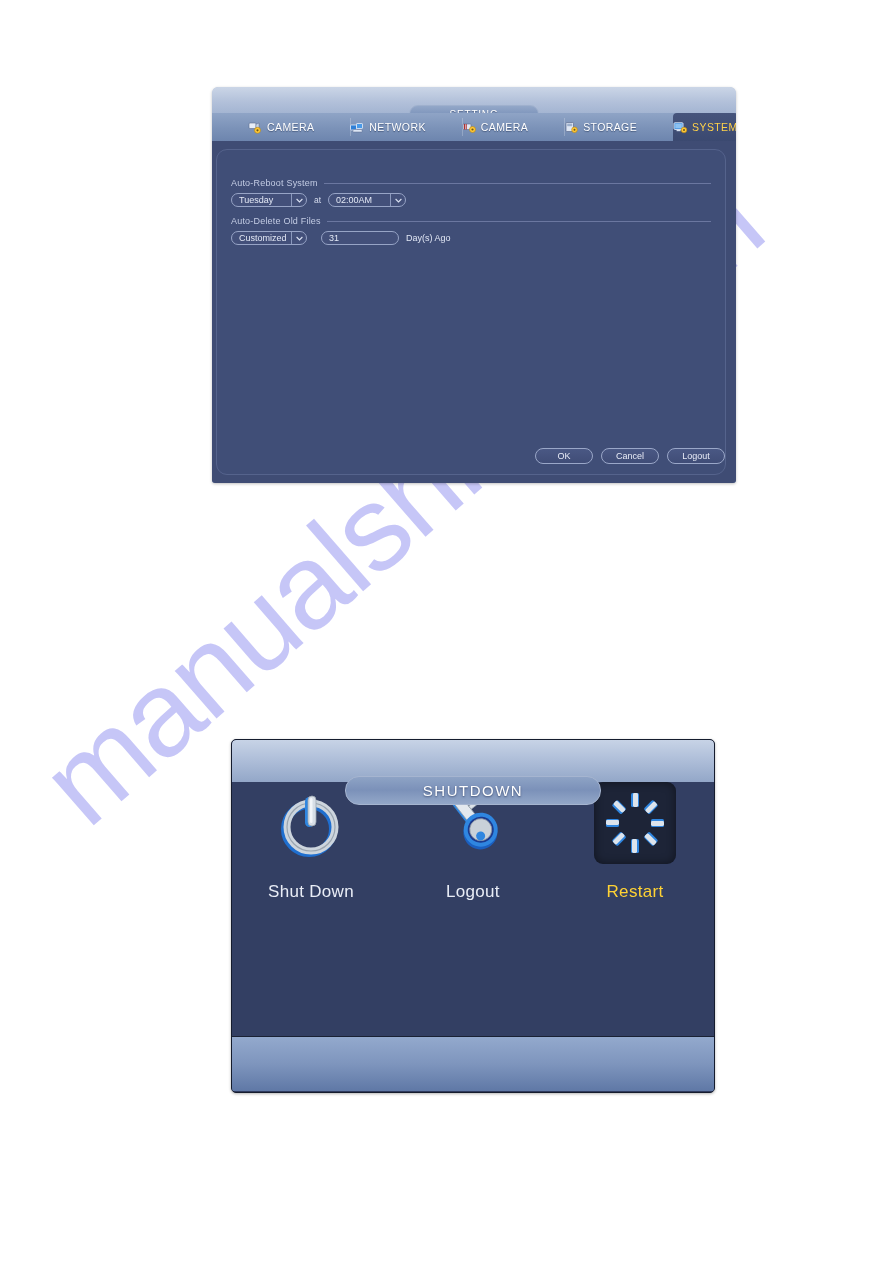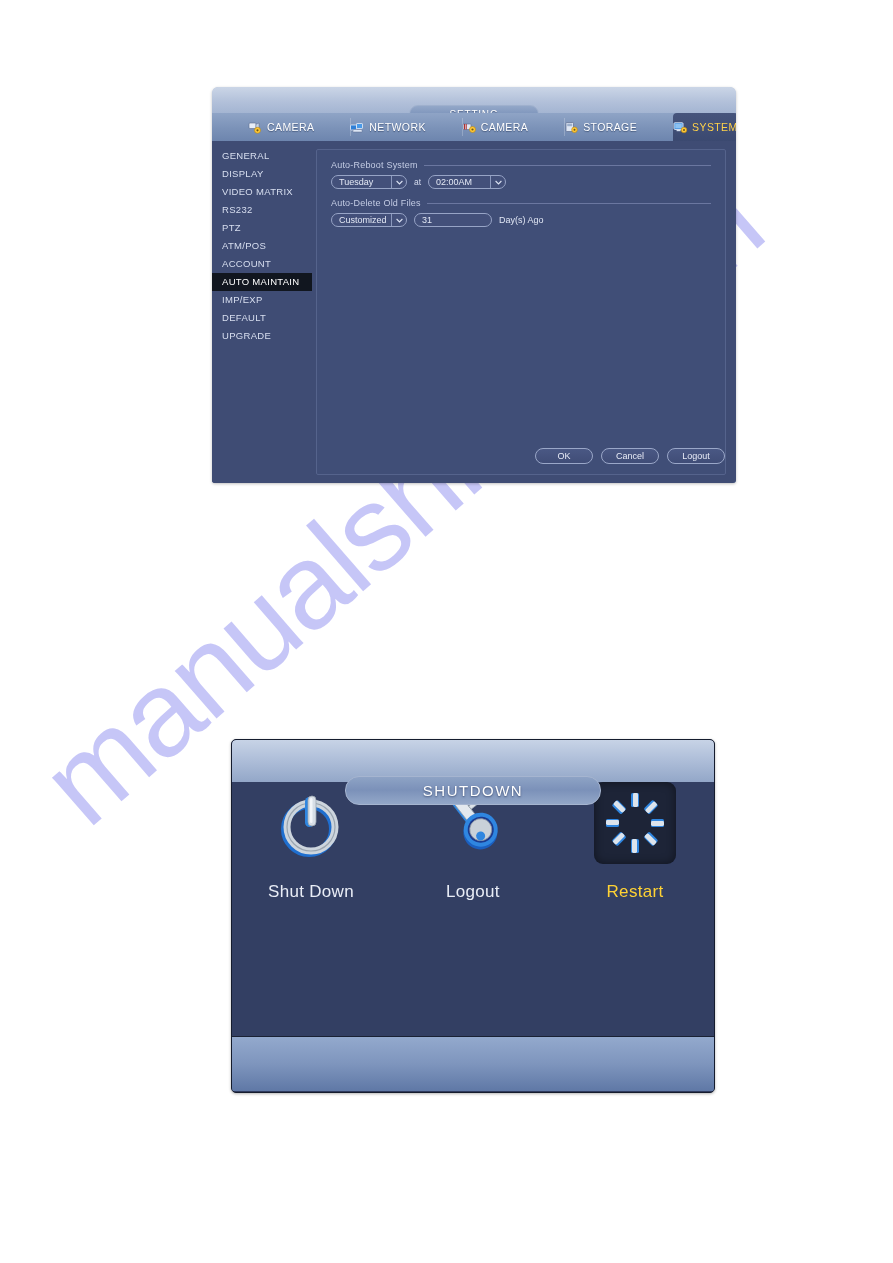--- a/index.html
+++ b/index.html
@@ -122,22 +122,22 @@
     color:#ffffff;
   }
   .sw-content{
     flex:1;
     padding:8px 10px 8px 4px;
   }
   .content-card{
     height:100%;
     background:#404e77;
     border:1px solid #55638c;
-    border-radius:2px;
-    padding:10px 14px;
+    border-radius:11px;
+    padding:28px 14px;
     box-sizing:border-box;
     position:relative;
   }
   .group-label{
     font-size:9px;
     color:#c3cce4;
     letter-spacing:0.2px;
     display:flex;align-items:center;gap:6px;
     margin-bottom:5px;
   }
@@ -173,21 +173,21 @@
   .combo-time{width:78px;}
   .combo-mode{width:76px;}
   .at-text{font-size:8.5px;color:#d5dcee;}
   .numbox{
     width:78px;height:14px;
     border:1px solid #97a4c6;
     border-radius:8px;
     background:#43507a;
     font-size:9px;color:#e3e8f5;
     display:flex;align-items:center;
-    padding-left:7px;box-sizing:border-box;
+    padding-left:7px;box-sizing:border-box;margin-left:7px;
   }
   .unit-text{font-size:9px;color:#e0e6f4;margin-left:0;}
 
   .btn-row{
     position:absolute;
     right:0;bottom:10px;
     display:flex;gap:8px;
   }
   .pill-btn{
     width:56px;height:14px;
@@ -342,33 +342,20 @@
           <circle cx="11" cy="9" r="1" fill="#6b5b16"></circle>
         </svg>
       </span>
       <span>SYSTEM</span>
     </div>
 
   </div>
 
   <div class="sw-body">
 
-    <div class="sw-side">
-      <div class="side-item">GENERAL</div>
-      <div class="side-item">DISPLAY</div>
-      <div class="side-item">VIDEO MATRIX</div>
-      <div class="side-item">RS232</div>
-      <div class="side-item">PTZ</div>
-      <div class="side-item">ATM/POS</div>
-      <div class="side-item">ACCOUNT</div>
-      <div class="side-item active">AUTO MAINTAIN</div>
-      <div class="side-item">IMP/EXP</div>
-      <div class="side-item">DEFAULT</div>
-      <div class="side-item">UPGRADE</div>
-    </div>
 
     <div class="sw-content">
       <div class="content-card">
 
         <div class="group-label">
           <span>Auto-Reboot System</span>
           <span class="rule"></span>
         </div>
 
         <div class="field-row">

